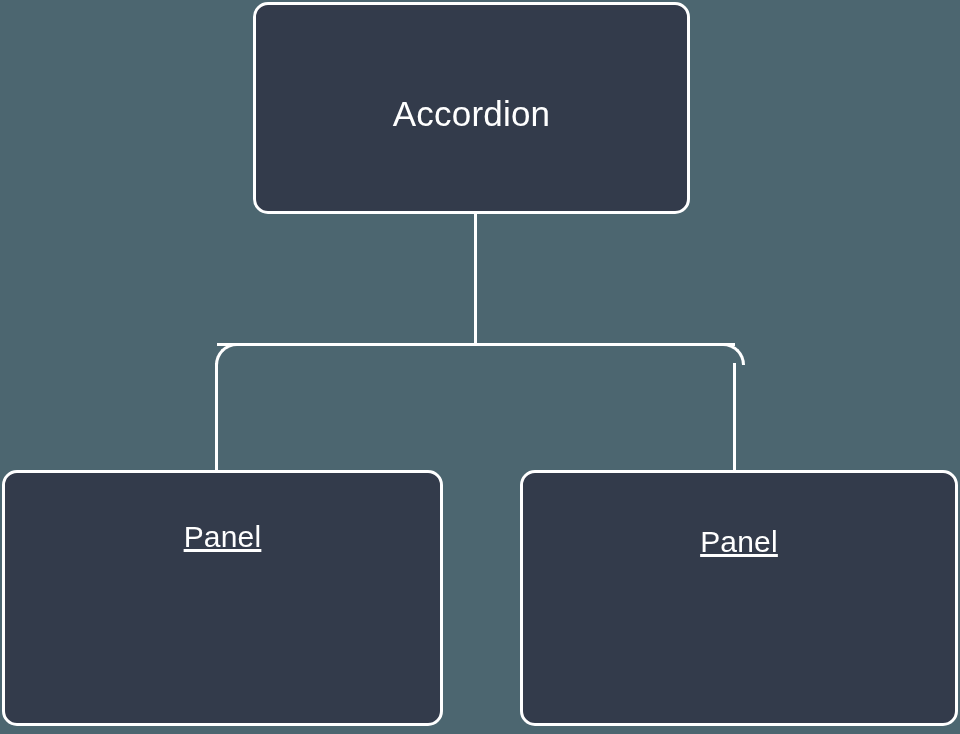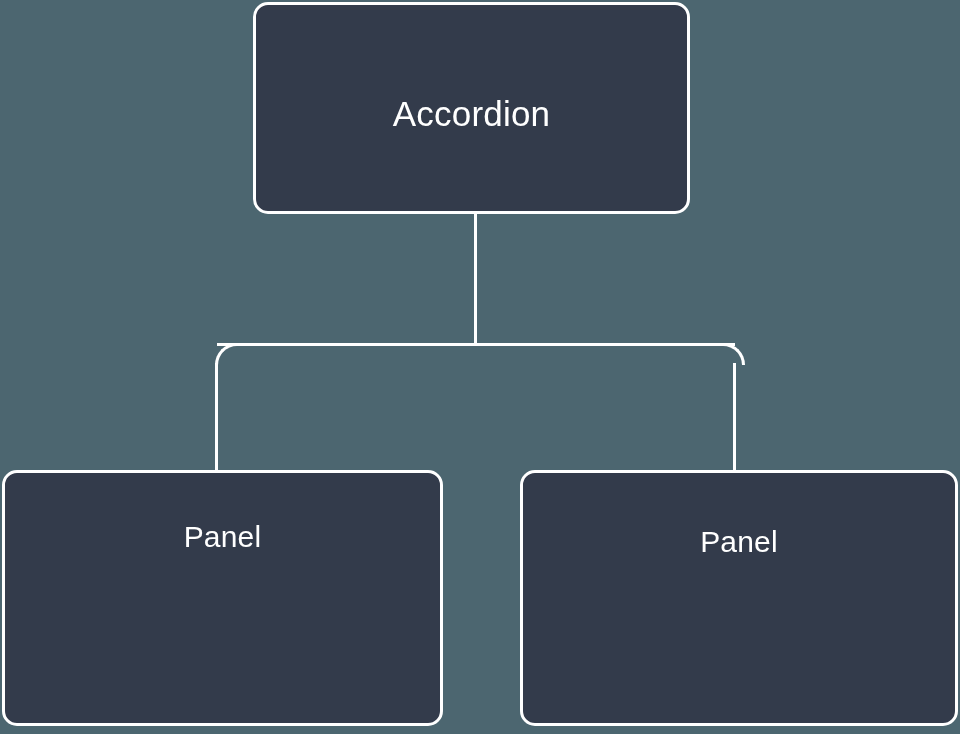--- a/index.html
+++ b/index.html
@@ -58,20 +58,21 @@
     height: 256px;
   }
   #panel-node-right {
     left: 520px;
     top: 470px;
     width: 438px;
     height: 256px;
   }
   .panel-title {
     font-size: 30px;
+    text-decoration: underline;
   }
   #panel-node-left .panel-title { top: 47px; }
   #panel-node-right .panel-title { top: 52px; }
 
   
   .conn {
     position: absolute;
     background: #ffffff;
   }
   #conn-trunk {

